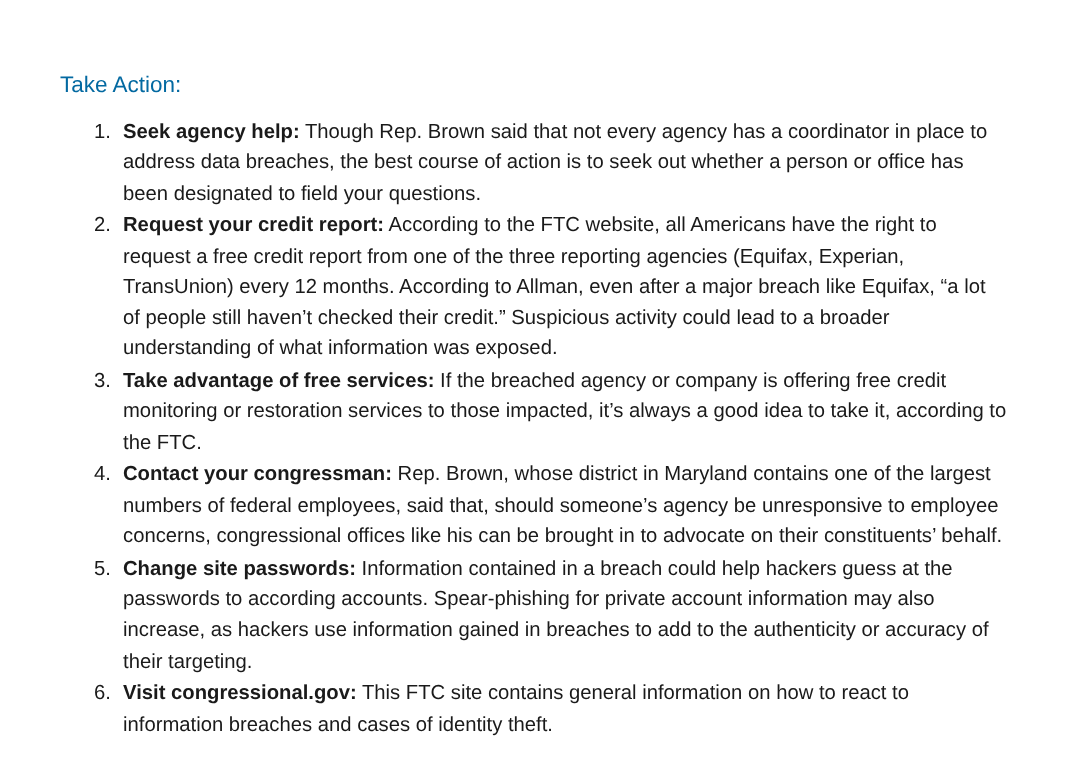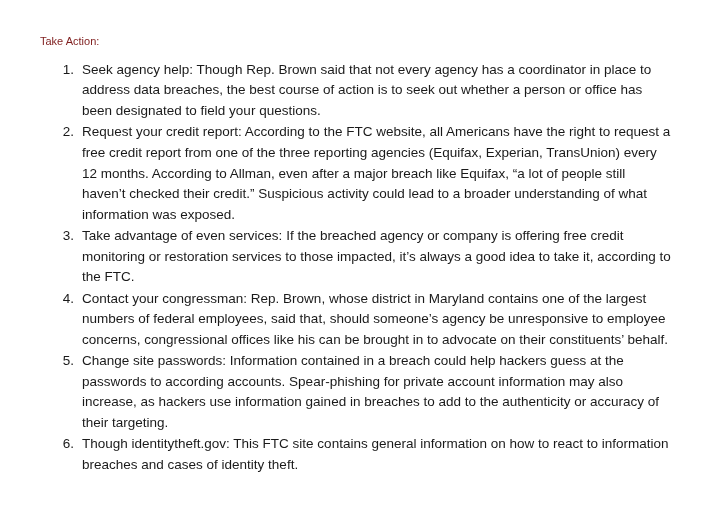--- a/index.html
+++ b/index.html
@@ -15,24 +15,24 @@
     overflow: hidden;
   }
   .page {
     position: relative;
     width: 724px;
     height: 509px;
     box-sizing: border-box;
     padding: 30px 52px 0 40px;
   }
   .intro {
-    font-size: 11px;
+    font-size: 15px;
     line-height: 1.45;
-    color: #7f1d1d;
-    margin: 4px 0 10px 0;
+    color: #0369a1;
+    margin: 16px 0 10px 0;
   }
   ol.action-list {
     margin: 0;
     padding: 0;
     list-style: none;
   }
   ol.action-list > li {
     position: relative;
     padding-left: 42px;
     margin-bottom: 1px;
@@ -44,21 +44,21 @@
   .num {
     position: absolute;
     left: 14px;
     top: 0;
     width: 20px;
     text-align: right;
     font-size: 13.5px;
     color: #1a1a1a;
   }
   .lead {
-    font-weight: normal;
+    font-weight: bold;
   }
   .rest {
     font-weight: normal;
   }
 </style>
 </head>
 <body>
 
 <div class="page">
 
@@ -68,29 +68,29 @@
 
     <li>
       <span class="num">1.</span><span class="lead">Seek agency help:</span><span class="rest"> Though Rep. Brown said that not every agency has a coordinator in place to address data breaches, the best course of action is to seek out whether a person or office has been designated to field your questions.</span>
     </li>
 
     <li>
       <span class="num">2.</span><span class="lead">Request your credit report:</span><span class="rest"> According to the FTC website, all Americans have the right to request a free credit report from one of the three reporting agencies (Equifax, Experian, TransUnion) every 12 months. According to Allman, even after a major breach like Equifax, “a lot of people still haven’t checked their credit.” Suspicious activity could lead to a broader understanding of what information was exposed.</span>
     </li>
 
     <li>
-      <span class="num">3.</span><span class="lead">Take advantage of even services:</span><span class="rest"> If the breached agency or company is offering free credit monitoring or restoration services to those impacted, it’s always a good idea to take it, according to the FTC.</span>
+      <span class="num">3.</span><span class="lead">Take advantage of free services:</span><span class="rest"> If the breached agency or company is offering free credit monitoring or restoration services to those impacted, it’s always a good idea to take it, according to the FTC.</span>
     </li>
 
     <li>
       <span class="num">4.</span><span class="lead">Contact your congressman:</span><span class="rest"> Rep. Brown, whose district in Maryland contains one of the largest numbers of federal employees, said that, should someone’s agency be unresponsive to employee concerns, congressional offices like his can be brought in to advocate on their constituents’ behalf.</span>
     </li>
 
     <li>
       <span class="num">5.</span><span class="lead">Change site passwords:</span><span class="rest"> Information contained in a breach could help hackers guess at the passwords to according accounts. Spear-phishing for private account information may also increase, as hackers use information gained in breaches to add to the authenticity or accuracy of their targeting.</span>
     </li>
 
     <li>
-      <span class="num">6.</span><span class="lead">Though identitytheft.gov:</span><span class="rest"> This FTC site contains general information on how to react to information breaches and cases of identity theft.</span>
+      <span class="num">6.</span><span class="lead">Visit congressional.gov:</span><span class="rest"> This FTC site contains general information on how to react to information breaches and cases of identity theft.</span>
     </li>
 
   </ol>
 </div>
 
 </body></html>

